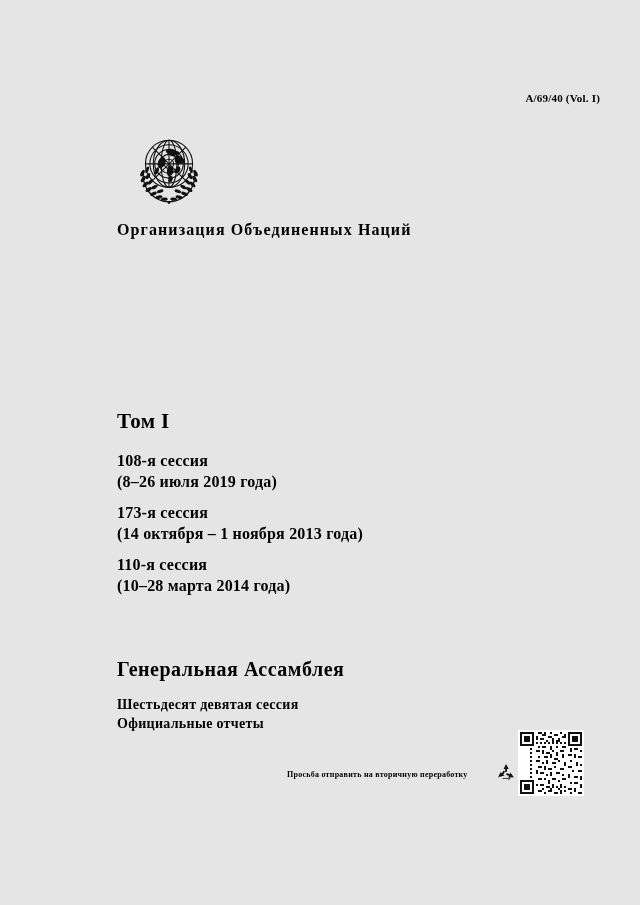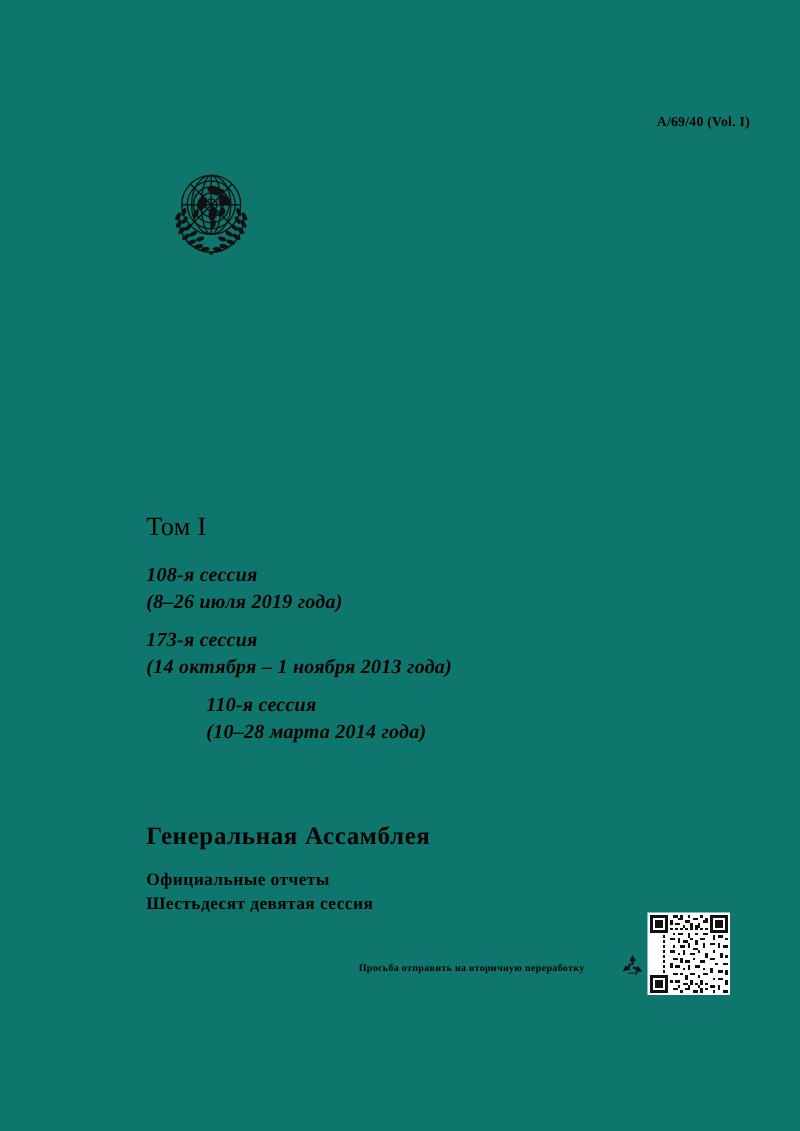--- a/index.html
+++ b/index.html
@@ -10,21 +10,21 @@
   body {
     font-family: "Liberation Serif", "DejaVu Serif", serif;
     color: #000000;
     -webkit-font-smoothing: antialiased;
   }
 
   .page {
     position: relative;
     width: 640px;
     height: 905px;
-    background: #0f766e;
+    background: #e5e5e5;
     overflow: hidden;
     box-sizing: border-box;
   }
 
   
   .doc-symbol {
     position: absolute;
     top: 92px;
     right: 40px;
     font-size: 11px;
@@ -65,37 +65,36 @@
     line-height: 1.28;
     letter-spacing: 0.1px;
   }
 
   
   .volume {
     position: absolute;
     left: 117px;
     top: 409px;
     font-size: 21px;
-    font-weight: normal;
+    font-weight: bold;
     letter-spacing: 0.3px;
     text-align: center;
   }
 
   
   .sessions {
     position: absolute;
     left: 117px;
     top: 450px;
     width: 400px;
-    font-style: italic;
   }
   .session-block {
     margin-bottom: 9px;
   }
-  .session-block:last-child { margin-bottom: 0; margin-left: 48px; }
+  .session-block:last-child { margin-bottom: 0; }
   .session-name,
   .session-dates {
     font-size: 16px;
     font-weight: bold;
     line-height: 1.34;
     letter-spacing: 0.2px;
     white-space: nowrap;
   }
 
   
@@ -217,20 +216,21 @@
         <ellipse cx="150" cy="107" rx="8" ry="3.8" transform="rotate(58 150 107)"></ellipse>
         <ellipse cx="144" cy="121" rx="8" ry="3.8" transform="rotate(45 144 121)"></ellipse>
         <ellipse cx="134" cy="133" rx="8" ry="3.8" transform="rotate(30 134 133)"></ellipse>
         <ellipse cx="121" cy="143" rx="8" ry="3.8" transform="rotate(18 121 143)"></ellipse>
 
         <circle cx="100" cy="170" r="3.4"></circle>
       </g>
     </svg>
   </div>
 
+  <div class="org-name">Организация Объединенных Наций</div>
 
 
   <div class="volume">Том I</div>
 
   <div class="sessions">
     <div class="session-block">
       <div class="session-name">108-я сессия</div>
       <div class="session-dates">(8–26 июля 2019 года)</div>
     </div>
     <div class="session-block">
@@ -238,22 +238,22 @@
       <div class="session-dates">(14 октября – 1 ноября 2013 года)</div>
     </div>
     <div class="session-block">
       <div class="session-name">110-я сессия</div>
       <div class="session-dates">(10–28 марта 2014 года)</div>
     </div>
   </div>
 
   <div class="ga-block">
     <div class="ga-title">Генеральная Ассамблея</div>
+    <div class="ga-line">Шестьдесят девятая сессия</div>
     <div class="ga-line">Официальные отчеты</div>
-    <div class="ga-line">Шестьдесят девятая сессия</div>
   </div>
 
   <div class="recycle-note">Просьба отправить на вторичную переработку</div>
 
   <div class="recycle-icon">
     <svg viewBox="0 0 64 64" xmlns="http://www.w3.org/2000/svg" aria-hidden="true">
       <g fill="#111111">
         <path d="M32 6l8 14h-5l-0.5 9-5.5-0.3L29.5 20H25z"></path>
         <path d="M9 44l7-14 4 3 4.6-7.8 4.7 2.9L24 37l4 2.6z"></path>
         <path d="M55 44l-15.6 1 1.4-4.6-8.4-3.4 1.9-5.1 8.5 3.5 1.6-4.6z"></path>

